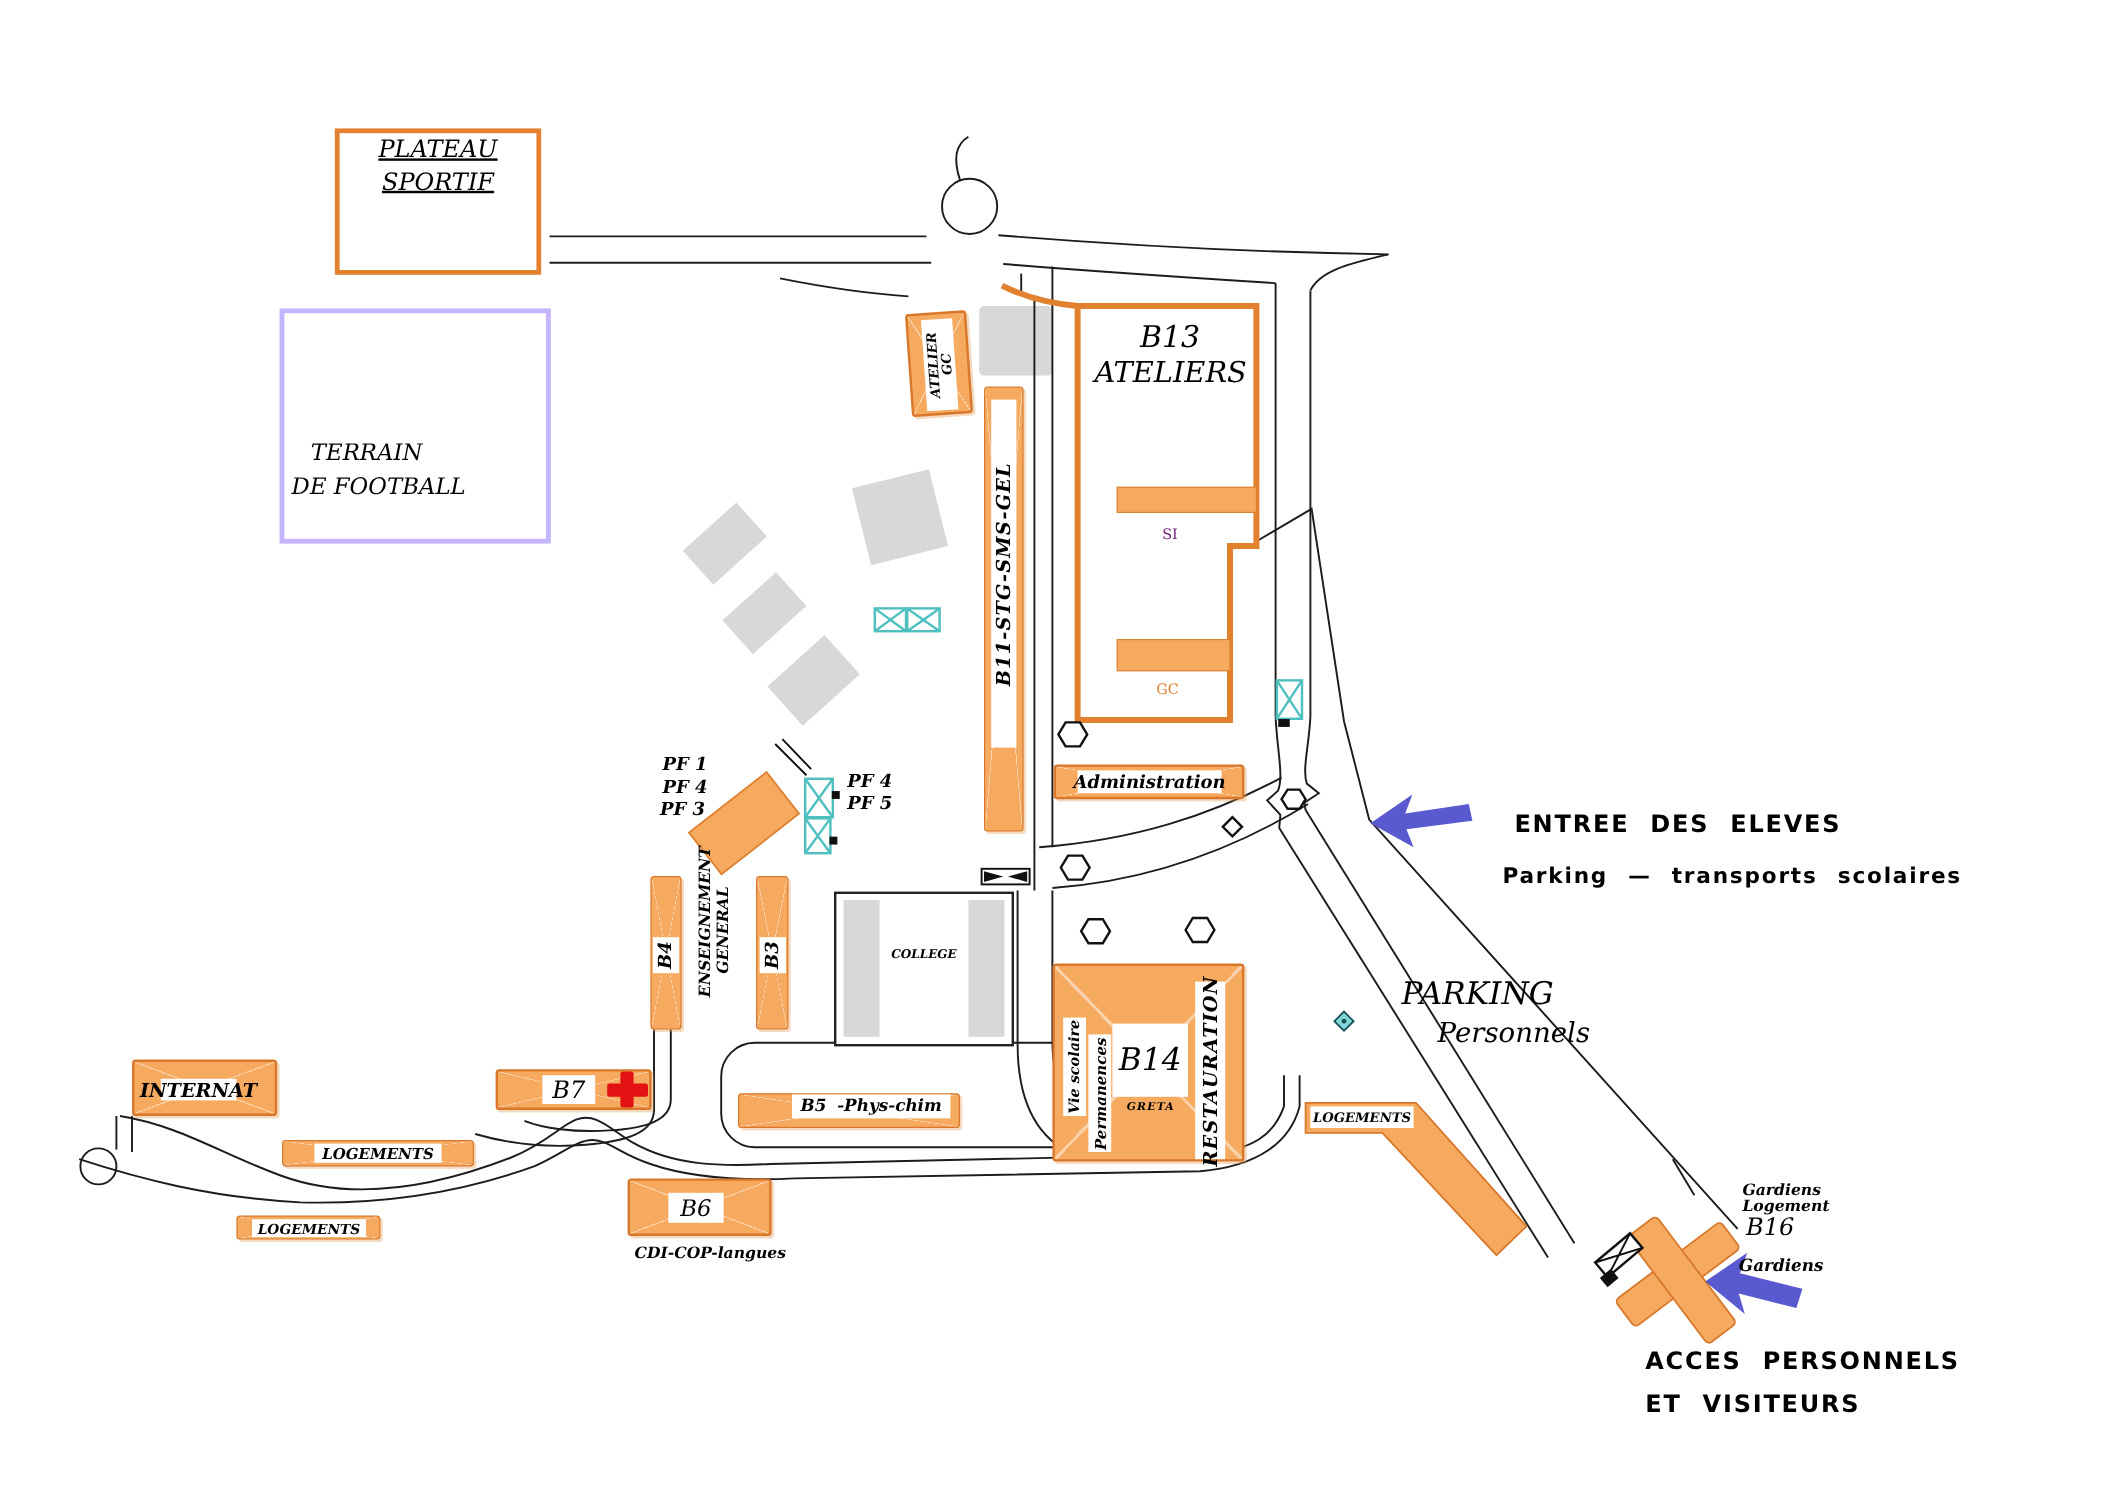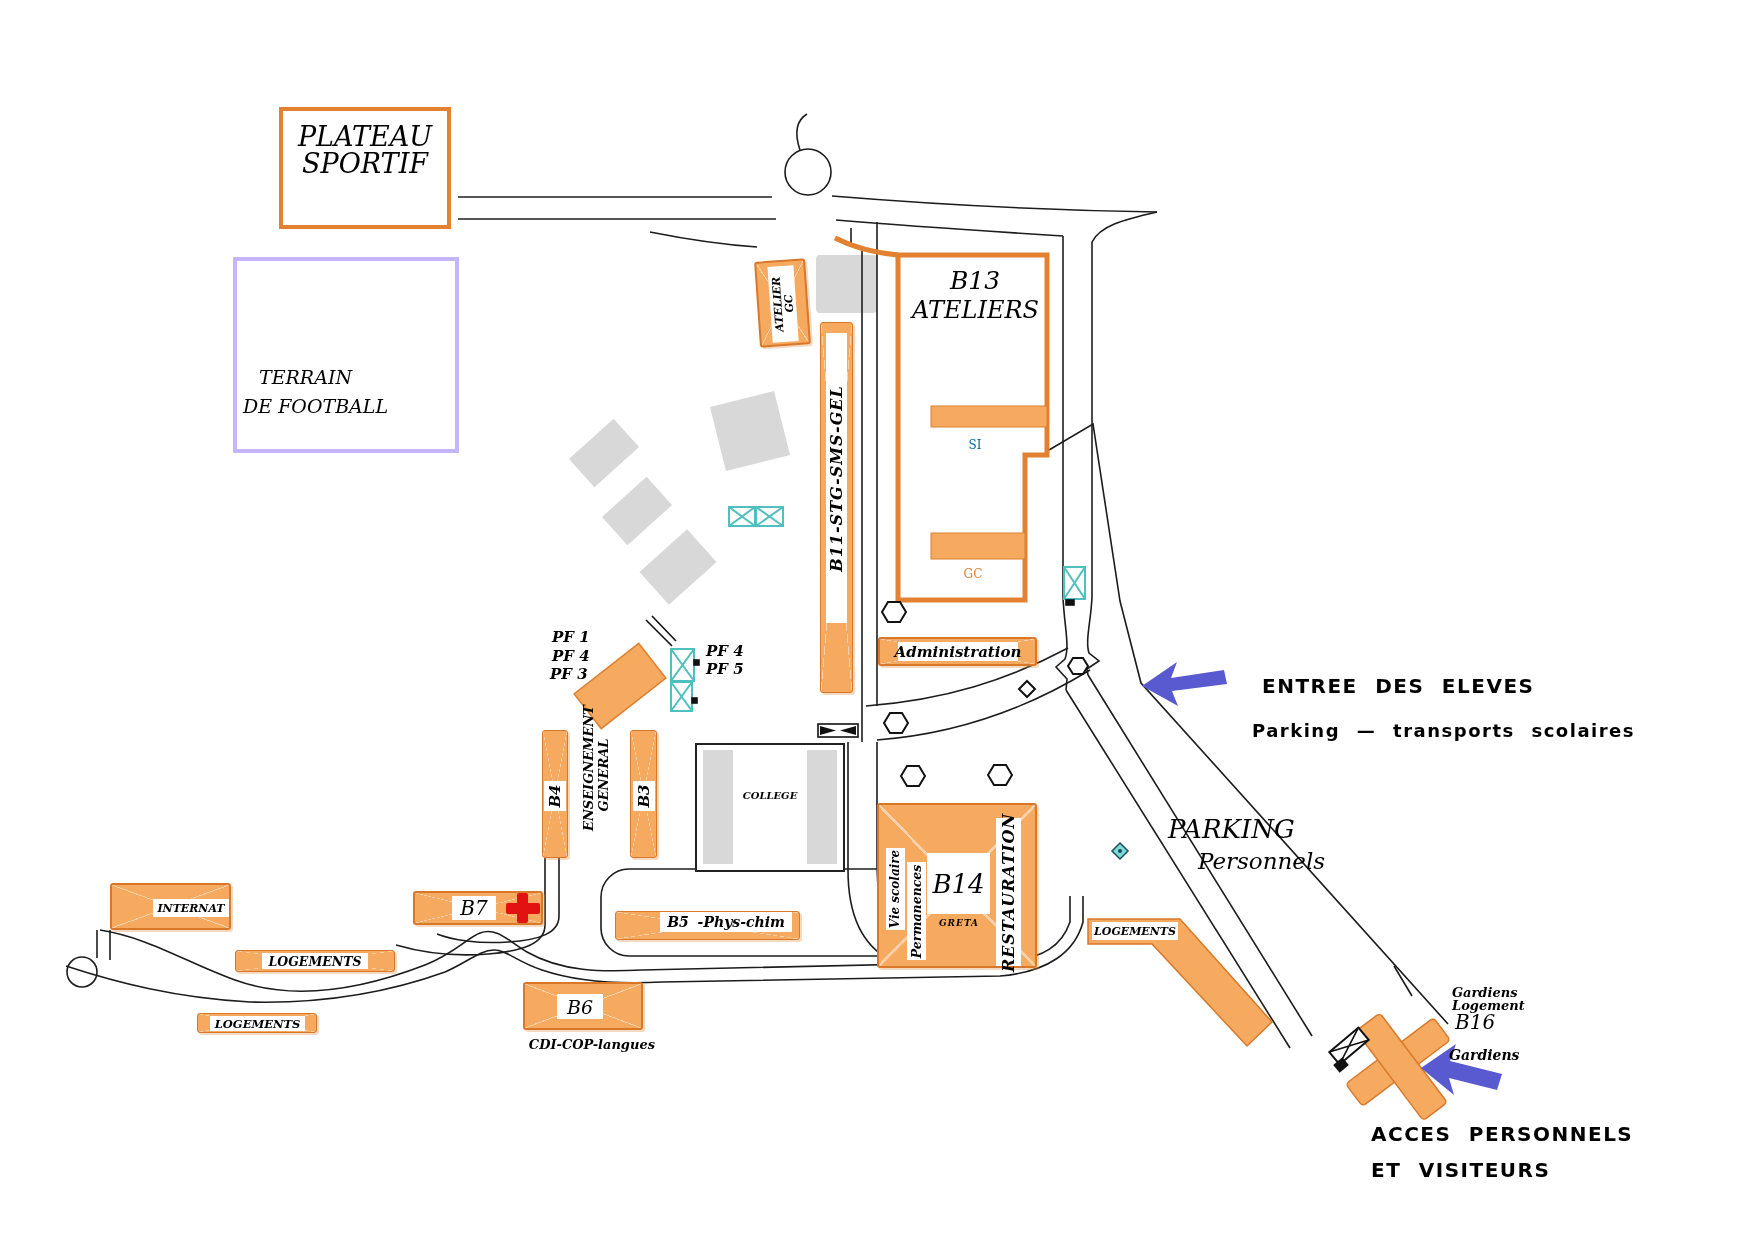--- a/index.html
+++ b/index.html
@@ -143,21 +143,21 @@
     </g>
     <g transform="translate(1341,1065) rotate(-40)">
       <rect x="-6" y="-5" width="12" height="10" fill="#111"></rect>
     </g>
 
     <polygon points="1142,686 1177,662 1171,678 1224,670 1227,684 1172,691 1178,706" fill="#5A5AD0"></polygon>
     <polygon points="1421,1068 1456,1044 1450,1061 1502,1074 1497,1090 1449,1078 1454,1095" fill="#5A5AD0"></polygon>
   </svg>
 
   <div class="zone ctr" style="left:279px;top:107px;width:172px;height:122px;border:4px solid #E2812F;">
-    <div class="lab" style="position:static;font-size:27px;padding-top:12px;line-height:27px;">
+    <div class="lab" style="position:static;font-size:20px;padding-top:0;line-height:27px;text-decoration:underline;">
       <div>PLATEAU</div>
       <div>SPORTIF</div>
     </div>
   </div>
 
   <div class="zone" style="left:233px;top:257px;width:226px;height:196px;border:4px solid #c4b5fd;">
     <div class="lab" style="position:absolute;left:6px;bottom:28px;font-size:19px;line-height:29px;">
       <div style="padding-left:16px;">TERRAIN</div>
       <div>DE  FOOTBALL</div>
     </div>
@@ -173,21 +173,21 @@
   </div>
 
   <div class="bld thin" style="left:820px;top:322px;width:33px;height:371px;">
     <div class="vstrip" style="left:5px;top:10px;width:21px;height:290px;">
       <span class="rot" style="font-size:16px;letter-spacing:1px;">B11-STG-SMS-GEL</span>
     </div>
   </div>
 
   <div class="lab ctr" style="left:915px;top:266px;width:120px;font-size:25px;">B13</div>
   <div class="lab ctr" style="left:903px;top:296px;width:145px;font-size:24px;">ATELIERS</div>
-  <div class="lab ctr" style="left:960px;top:438px;width:30px;font-size:12px;color:#0369a1;font-style:normal;">SI</div>
+  <div class="lab ctr" style="left:960px;top:438px;width:30px;font-size:12px;color:#701a75;font-style:normal;">SI</div>
   <div class="lab ctr" style="left:958px;top:567px;width:30px;font-size:12px;color:#E08030;font-style:normal;">GC</div>
 
   <div class="bld" style="left:878px;top:637px;width:159px;height:29px;">
     <div class="wlab" style="left:18px;top:3px;width:120px;height:19px;font-size:15px;">Administration</div>
   </div>
 
   <div class="lab" style="left:552px;top:628px;font-size:15px;font-weight:bold;">PF  1</div>
   <div class="lab" style="left:552px;top:647px;font-size:15px;font-weight:bold;">PF  4</div>
   <div class="lab" style="left:550px;top:665px;font-size:15px;font-weight:bold;">PF  3</div>
   <div class="lab" style="left:706px;top:642px;font-size:15px;font-weight:bold;">PF  4</div>
@@ -239,21 +239,21 @@
   <div class="bld thin" style="left:615px;top:911px;width:185px;height:29px;">
     <div class="wlab" style="left:44px;top:0;width:132px;height:20px;font-size:14px;word-spacing:4px;">B5  -Phys-chim</div>
   </div>
 
   <div class="bld" style="left:523px;top:982px;width:120px;height:48px;">
     <div class="wlab" style="left:32px;top:10px;width:46px;height:25px;font-size:19px;font-weight:normal;">B6</div>
   </div>
   <div class="lab ctr" style="left:505px;top:1037px;width:150px;font-size:13px;font-weight:bold;text-align:right;">CDI-COP-langues</div>
 
   <div class="bld" style="left:110px;top:883px;width:121px;height:47px;">
-    <div class="wlab" style="left:22px;top:14px;width:76px;height:18px;font-size:11px;margin-left:19px;">INTERNAT</div>
+    <div class="wlab" style="left:22px;top:14px;width:63px;height:18px;font-size:16px;">INTERNAT</div>
   </div>
   <div class="bld thin" style="left:235px;top:950px;width:160px;height:22px;">
     <div class="wlab" style="left:26px;top:2px;width:106px;height:16px;font-size:12.5px;">LOGEMENTS</div>
   </div>
   <div class="bld thin" style="left:197px;top:1013px;width:120px;height:20px;">
     <div class="wlab" style="left:12px;top:2px;width:95px;height:15px;font-size:11.5px;">LOGEMENTS</div>
   </div>
 
   <div class="wlab" style="left:1092px;top:922px;width:86px;height:18px;font-size:11px;">LOGEMENTS</div>
 

